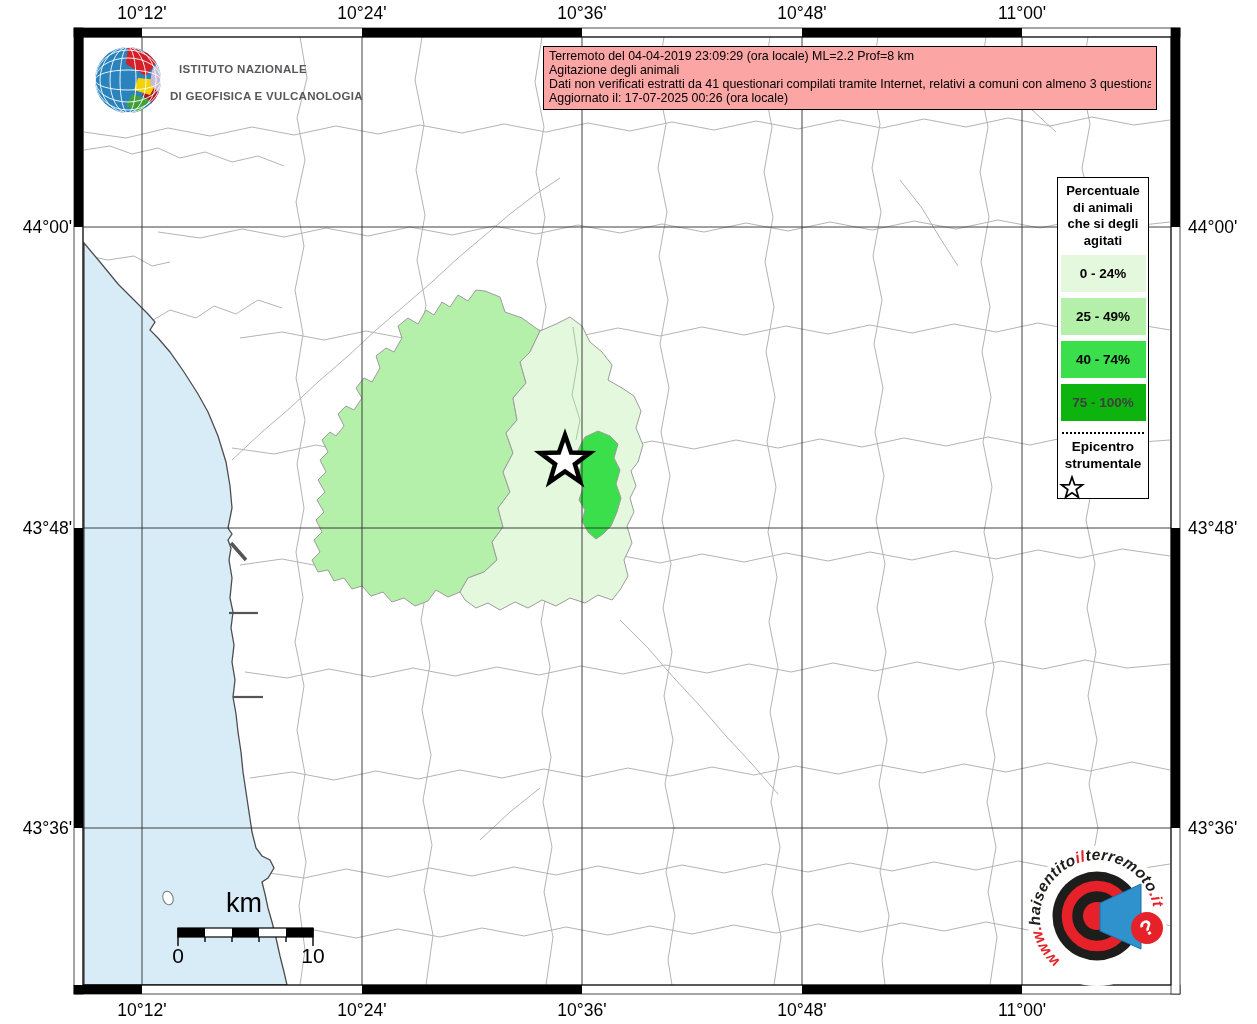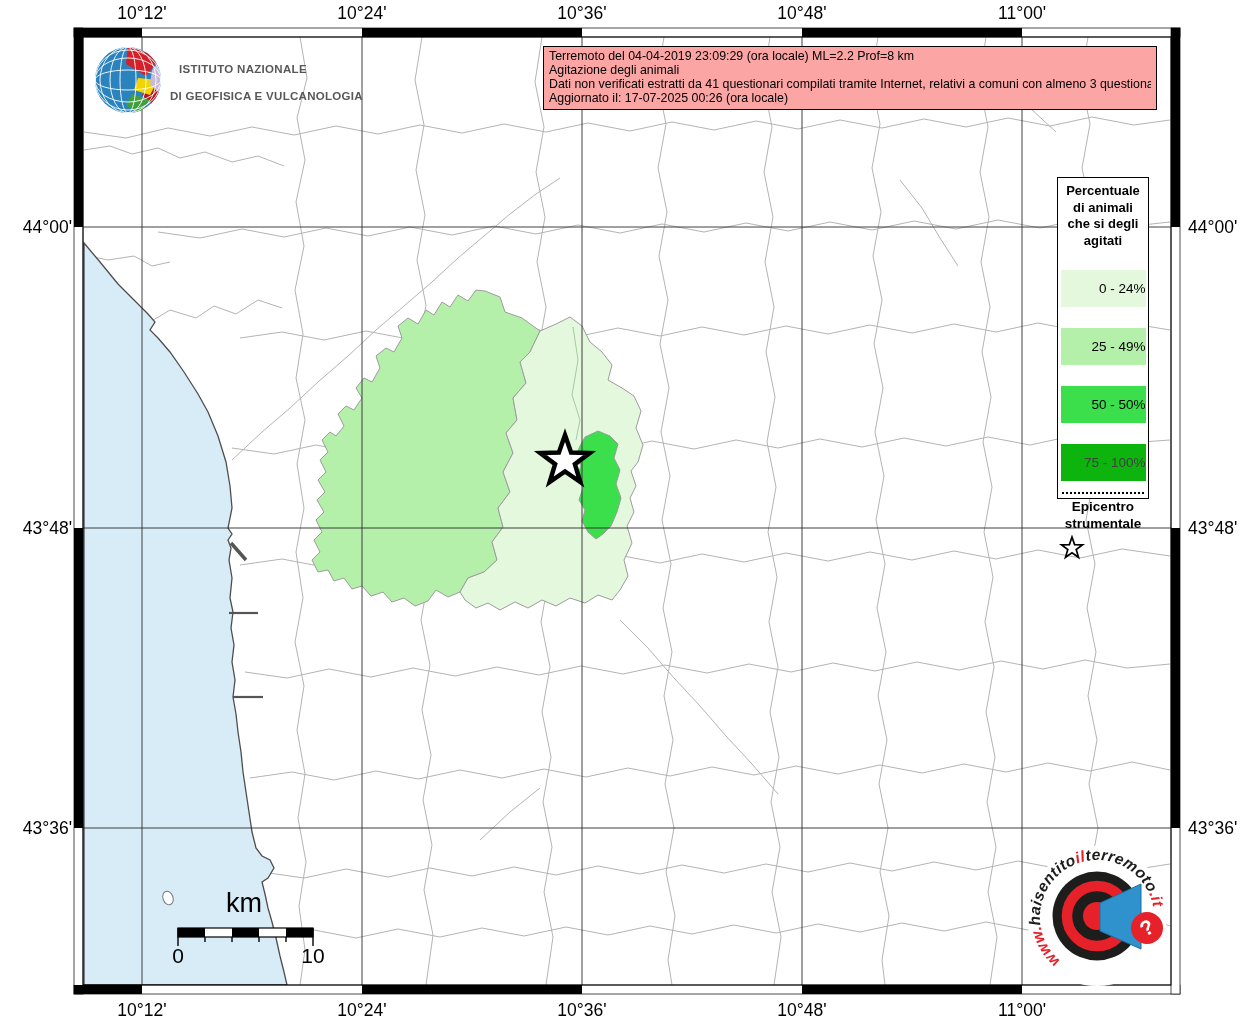--- a/index.html
+++ b/index.html
@@ -12,22 +12,22 @@
   .axlab.center{width:90px;text-align:center;margin-left:-45px;}
   .axlab.left{width:72px;text-align:right;}
   
   .infobox{position:absolute;left:543px;top:46px;width:614px;background:#fca5a5;
            border:1.2px solid #000;padding:3px 5px;font-size:12.4px;line-height:13.9px;box-sizing:border-box;}
   .infobox div{white-space:nowrap;overflow:hidden;}
   
   .legend{position:absolute;left:1057px;top:177px;width:92px;height:322px;background:#fff;
           border:1.2px solid #000;box-sizing:border-box;text-align:center;}
   .legend .title{font-weight:bold;font-size:13px;line-height:16.5px;padding-top:5px;}
-  .swatch{width:85px;height:37px;margin:21px auto 0 auto;font-weight:normal;font-size:13.5px;
-          line-height:37px;text-align:right;}
+  .swatch{width:85px;height:37px;margin:6px auto 0 auto;font-weight:bold;font-size:13.5px;
+          line-height:37px;text-align:center;}
   .swatch.white-text{color:#404040;}
   .legend .divider{border-top:2px dotted #000;margin:11px 4px 4px 4px;}
   .legend .epi{font-weight:bold;font-size:13.5px;line-height:17px;}
   .legend .star-wrap{margin-top:3px;}
   
   .kmlab{position:absolute;font-size:27px;}
   .scalenum{position:absolute;font-size:21px;width:60px;text-align:center;}
   
   .ingv-line{position:absolute;left:170px;font-weight:bold;font-size:11.5px;color:#58585a;
              letter-spacing:0.3px;white-space:nowrap;}
@@ -193,21 +193,21 @@
 
   <div class="legend">
     <div class="title">
       <div>Percentuale</div>
       <div>di animali</div>
       <div>che si degli</div>
       <div>agitati</div>
     </div>
     <div class="swatch" style="background: rgb(228, 248, 222);">0 - 24%</div>
     <div class="swatch" style="background: rgb(181, 240, 171);">25 - 49%</div>
-    <div class="swatch" style="background: rgb(59, 223, 75);">50 - 50%</div>
+    <div class="swatch" style="background: rgb(59, 223, 75);">40 - 74%</div>
     <div class="swatch white-text" style="background: rgb(13, 180, 13);">75 - 100%</div>
     <div class="divider"></div>
     <div class="epi">
       <div>Epicentro</div>
       <div>strumentale</div>
     </div>
     <div class="star-wrap">
       <svg width="28" height="25" viewBox="0 0 28 25">
         <path d="M14,2 L16.6,9.6 L24.6,9.8 L18.2,14.6 L20.5,22.3 L14,17.7 L7.5,22.3 L9.8,14.6 L3.4,9.8 L11.4,9.6 Z" fill="#fff" stroke="#000" stroke-width="1.7"></path>
       </svg>

